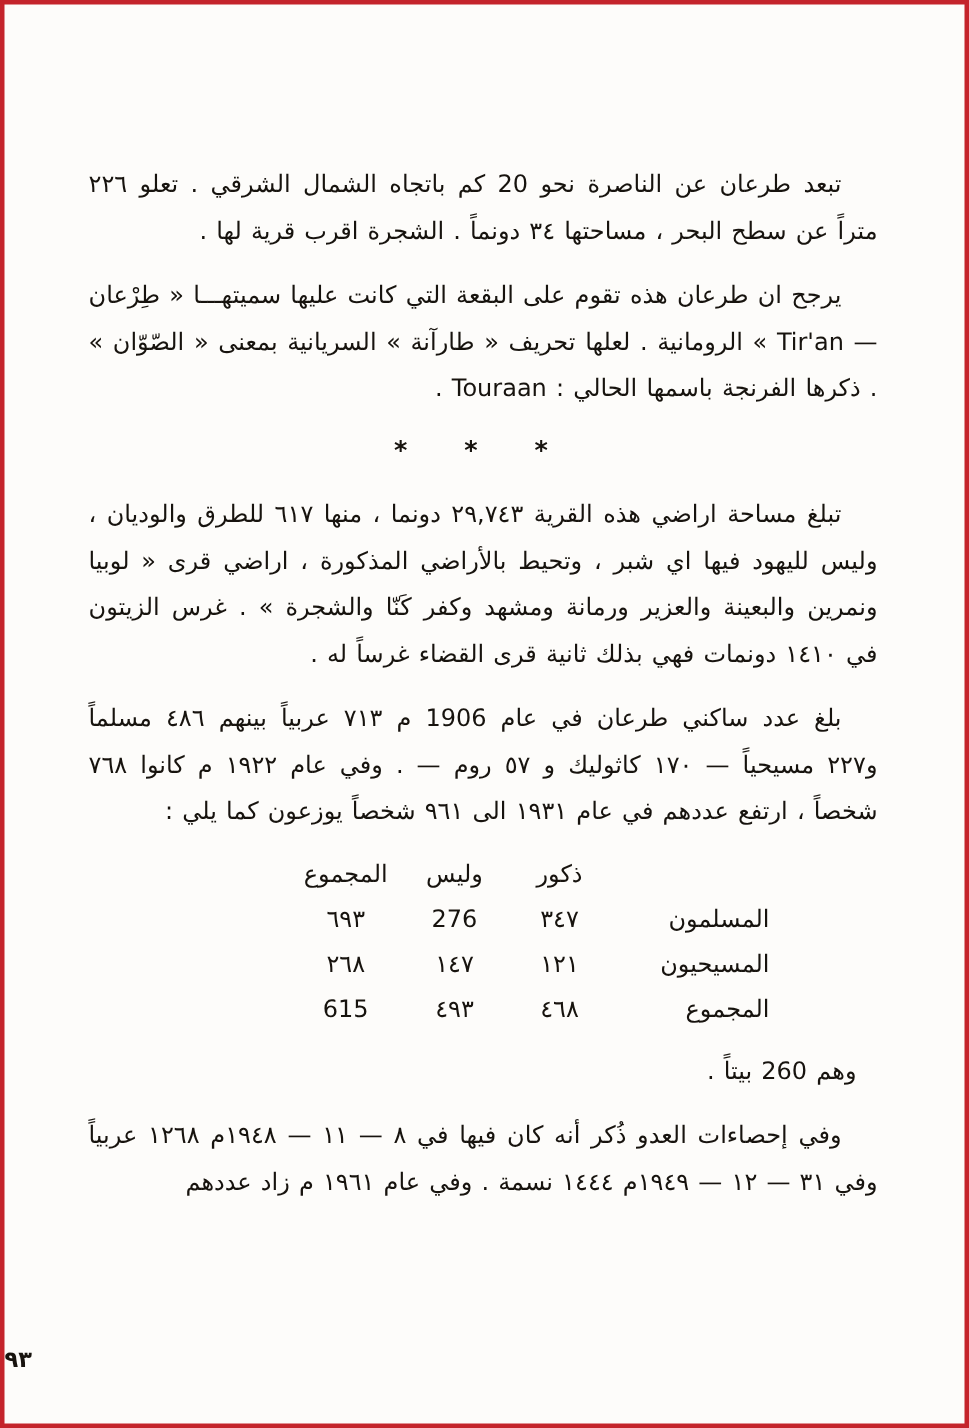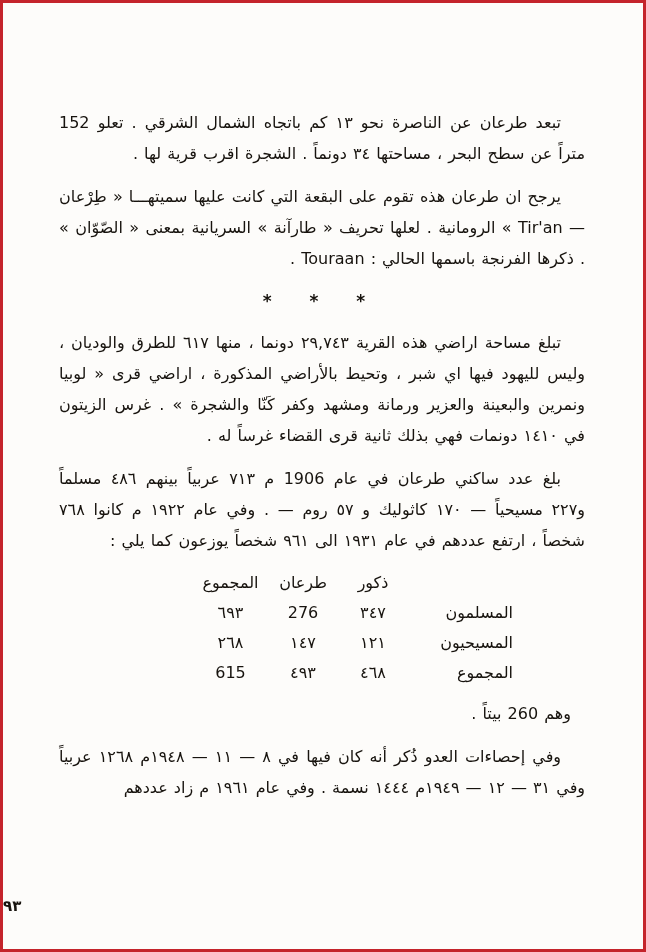--- a/index.html
+++ b/index.html
@@ -72,35 +72,35 @@
     font-weight: bold;
     direction: rtl;
   }
 </style>
 </head>
 <body>
 
 <div class="page">
   <div class="content">
 
-    <p class="para">تبعد طرعان عن الناصرة نحو ١٣ كم باتجاه الشمال الشرقي . تعلو 152 متراً عن سطح البحر ، مساحتها ٣٤ دونماً . الشجرة اقرب قرية لها .</p>
+    <p class="para">تبعد طرعان عن الناصرة نحو 20 كم باتجاه الشمال الشرقي . تعلو ٢٢٦ متراً عن سطح البحر ، مساحتها ٣٤ دونماً . الشجرة اقرب قرية لها .</p>
 
     <p class="para">يرجح ان طرعان هذه تقوم على البقعة التي كانت عليها سميتهـــا « طِرْعان — Tir'an » الرومانية . لعلها تحريف « طارآنة » السريانية بمعنى « الصّوّان » . ذكرها الفرنجة باسمها الحالي : Touraan .</p>
 
     <div class="separator">* * *</div>
 
     <p class="para">تبلغ مساحة اراضي هذه القرية ٢٩,٧٤٣ دونما ، منها ٦١٧ للطرق والوديان ، وليس لليهود فيها اي شبر ، وتحيط بالأراضي المذكورة ، اراضي قرى « لوبيا ونمرين والبعينة والعزير ورمانة ومشهد وكفر كَنّا والشجرة » . غرس الزيتون في ١٤١٠ دونمات فهي بذلك ثانية قرى القضاء غرساً له .</p>
 
     <p class="para">بلغ عدد ساكني طرعان في عام 1906 م ٧١٣ عربياً بينهم ٤٨٦ مسلماً و٢٢٧ مسيحياً — ١٧٠ كاثوليك و ٥٧ روم — . وفي عام ١٩٢٢ م كانوا ٧٦٨ شخصاً ، ارتفع عددهم في عام ١٩٣١ الى ٩٦١ شخصاً يوزعون كما يلي :</p>
 
     <div class="pop-table">
       <div class="trow">
         <span class="tlabel"></span>
         <span class="tcell">ذكور</span>
-        <span class="tcell">طرعان</span>
+        <span class="tcell">وليس</span>
         <span class="tcell">المجموع</span>
       </div>
       <div class="trow">
         <span class="tlabel">المسلمون</span>
         <span class="tcell">٣٤٧</span>
         <span class="tcell">276</span>
         <span class="tcell">٦٩٣</span>
       </div>
       <div class="trow">
         <span class="tlabel">المسيحيون</span>

